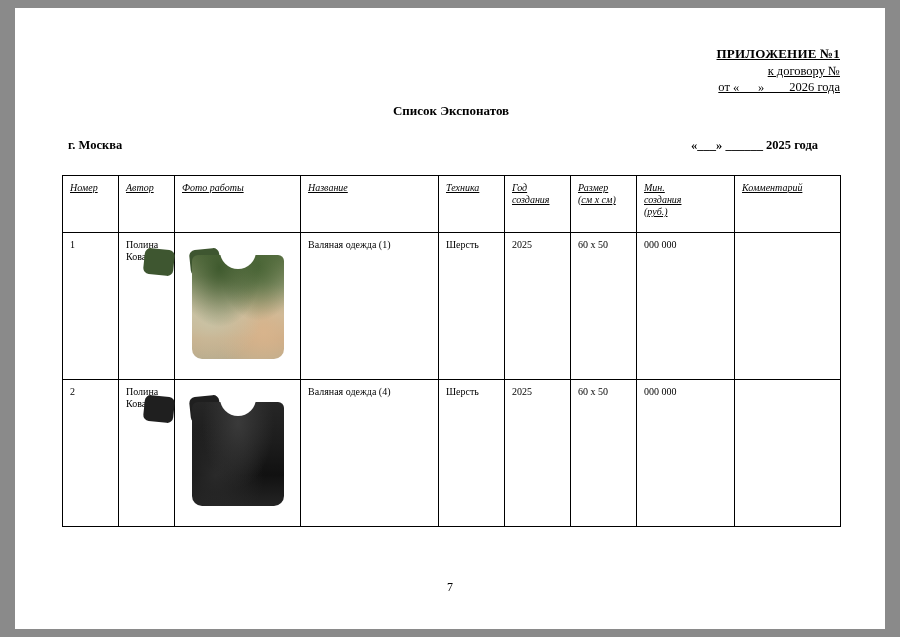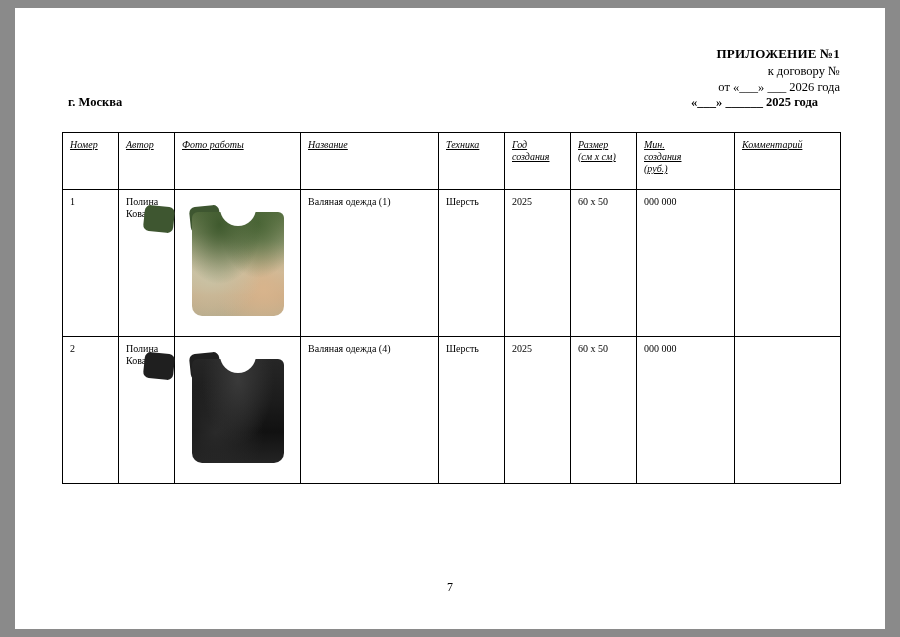--- a/index.html
+++ b/index.html
@@ -27,39 +27,41 @@
     left: 47px;
     top: 38px;
     width: 778px;
   }
 
   
   .hdr-right {
     text-align: right;
     font-size: 12.5px;
     line-height: 1.28;
+    text-decoration: underline;
   }
   .hdr-right .l1 {
     font-weight: bold;
     font-size: 13px;
     letter-spacing: 0.2px;
   }
   .hdr-right .l2, .hdr-right .l3 {
     font-weight: normal;
   }
   .doc-title {
     text-align: center;
     font-weight: bold;
     font-size: 13px;
     margin-top: 8px;
   }
   .city-row {
     display: flex;
     justify-content: space-between;
     align-items: baseline;
+    margin-top: 19px;
     font-weight: bold;
     font-size: 12.5px;
   }
   .city-row .city { padding-left: 6px; }
   .city-row .date { padding-right: 22px; }
 
   
   table.exhibits {
     margin-top: 22px;
     border-collapse: collapse;
@@ -161,20 +163,21 @@
 
 <div class="page">
   <div class="inner">
 
     <div class="hdr-right">
       <div class="l1">ПРИЛОЖЕНИЕ №1</div>
       <div class="l2">к договору №</div>
       <div class="l3">от «___» ___ 2026 года</div>
     </div>
 
+    <div class="doc-title">Список Экспонатов</div>
 
     <div class="city-row">
       <div class="city">г. Москва</div>
       <div class="date">«___» ______ 2025 года</div>
     </div>
 
     <table class="exhibits">
       <colgroup>
         <col class="col-num">
         <col class="col-auth">

